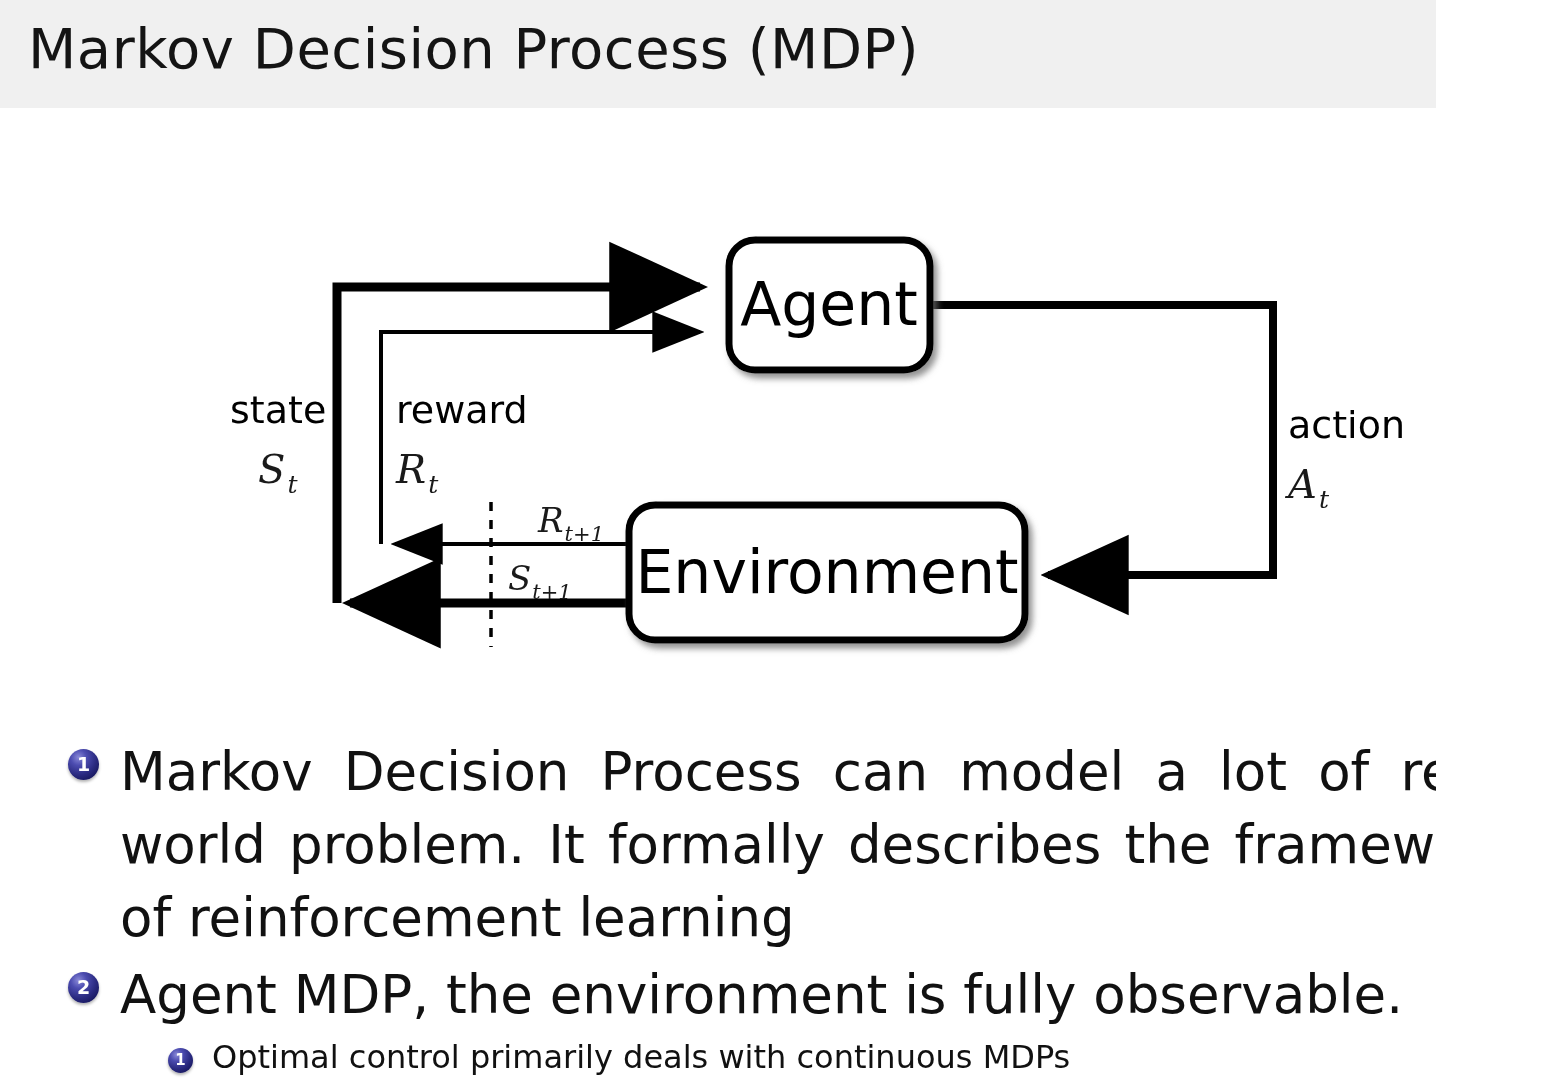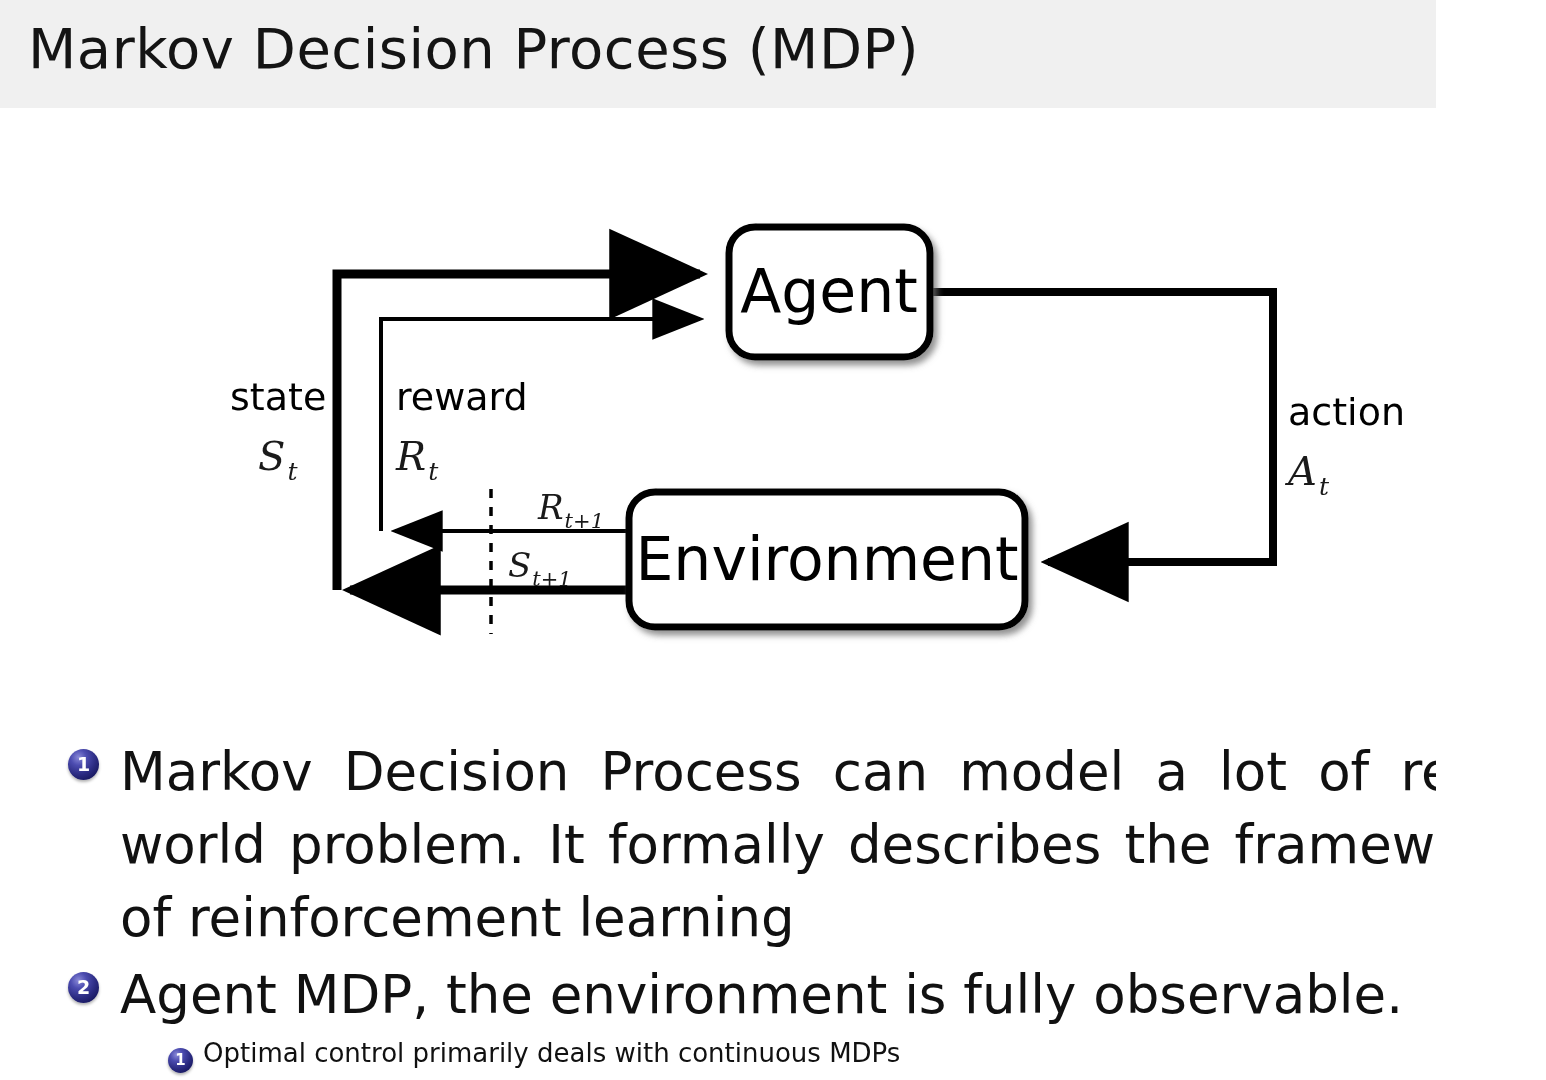--- a/index.html
+++ b/index.html
@@ -34,21 +34,21 @@
     font-weight: 400;
     color: #141414;
     letter-spacing: 0.5px;
     white-space: nowrap;
   }
 
   
   #diagram {
     position: absolute;
     left: 0;
-    top: 137px;
+    top: 150px;
     width: 1546px;
     height: 540px;
   }
   #diagram svg { display: block; }
 
   .node-label {
     font-family: "DejaVu Sans", sans-serif;
     font-size: 60px;
     fill: #000000;
   }
@@ -129,23 +129,23 @@
     white-space: pre-wrap;
   }
   .text-1 {
     font-size: 53px;
     line-height: 1.38;
     margin-left: 21px;
     max-width: 1400px;
     text-align: justify;
   }
   .text-2 {
-    font-size: 26px;
+    font-size: 32px;
     line-height: 1.33;
-    margin-left: 10px;
+    margin-left: 19px;
   }
 </style>
 </head>
 <body>
 
 <div id="slide">
 
   <div id="header-bar"></div>
   <div id="slide-title">Markov Decision Process (MDP)</div>
 

